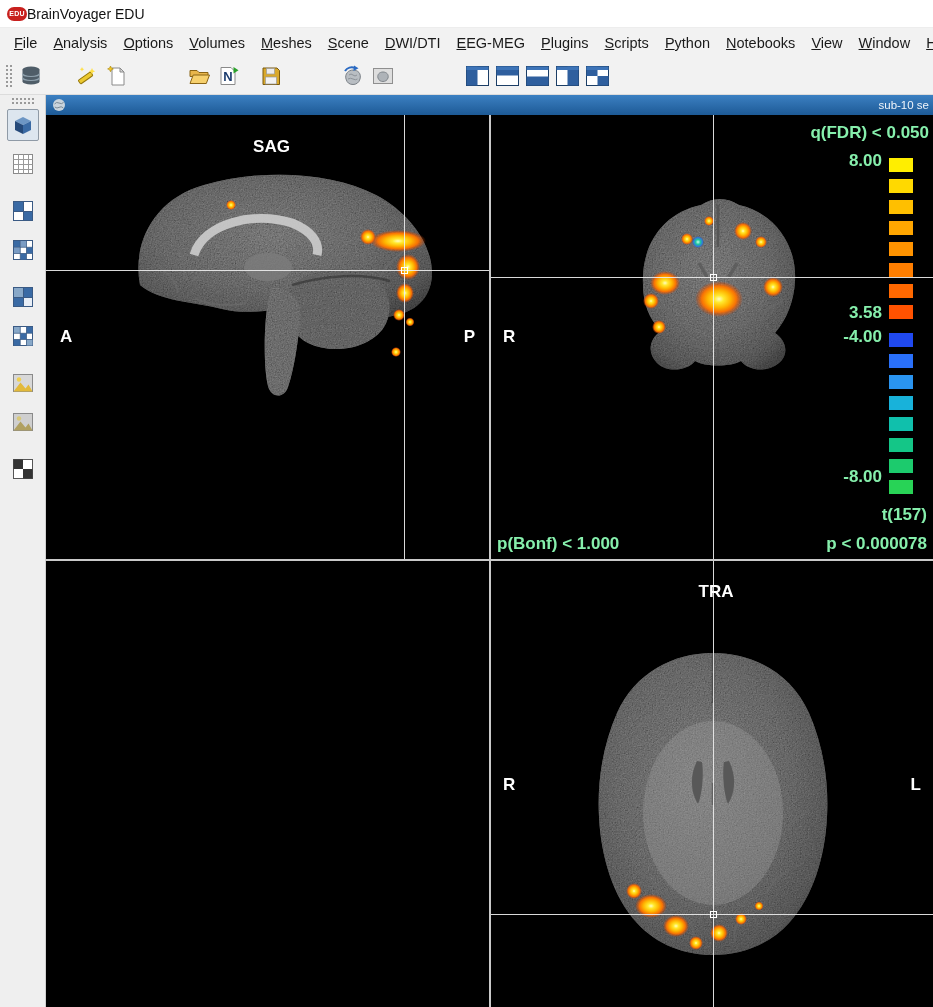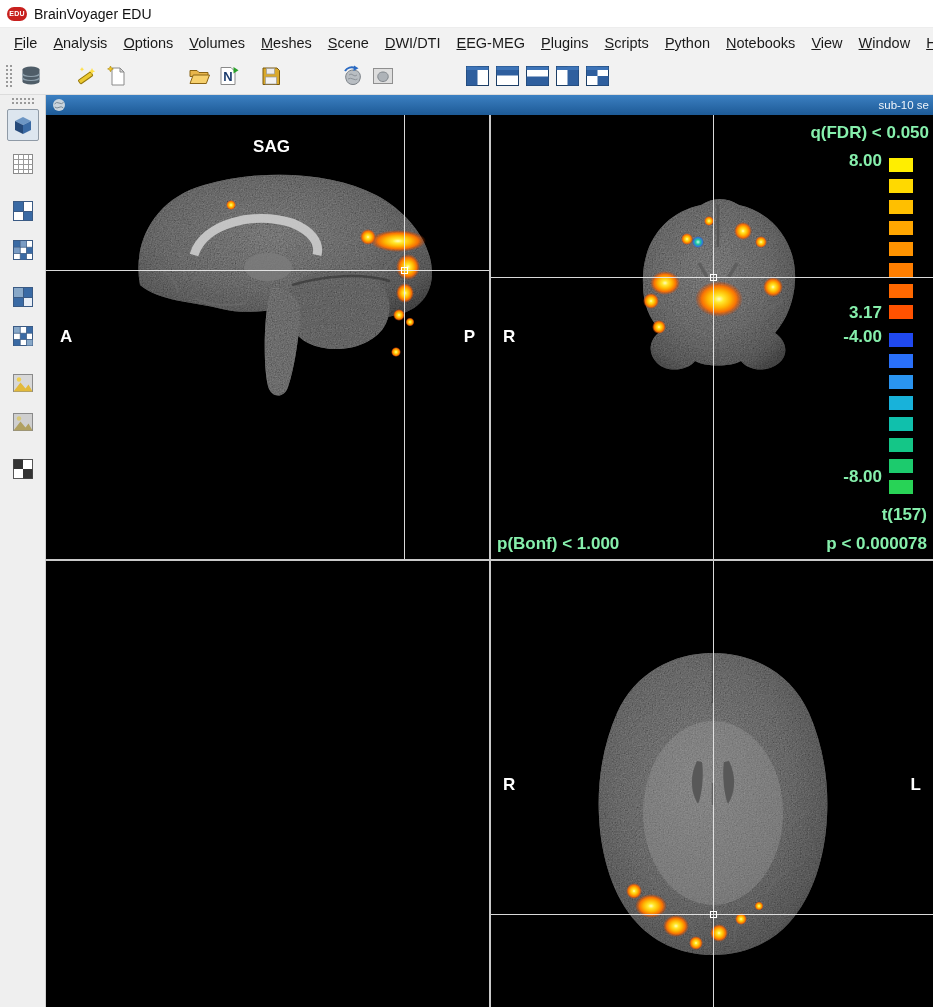--- a/index.html
+++ b/index.html
@@ -2,21 +2,21 @@
 <html><head>
 <meta charset="utf-8">
 <style>
   * { margin:0; padding:0; box-sizing:border-box; }
   html,body { width:933px; height:1007px; overflow:hidden; background:#000;
     font-family:"Liberation Sans", sans-serif; }
   .app { width:933px; height:1007px; position:relative; background:#000; }
 
   
   .titlebar { height:28px; background:#ffffff; display:flex; align-items:center;
-    gap:7px; padding-left:7px; border-bottom:1px solid #ededed; }
+    padding-left:7px; border-bottom:1px solid #ededed; }
   .edu-logo { width:20px; height:14px; background:#c8201e; border-radius:7px;
     color:#fff; font-size:7px; font-weight:bold; display:flex; align-items:center;
     justify-content:center; letter-spacing:.2px; }
   .title-text { font-size:14px; color:#111; }
 
   
   .menubar { height:30px; background:#f2f2f2; display:flex; align-items:center;
     padding-left:6px; white-space:nowrap; overflow:hidden; }
   .menu-item { display:inline-block; padding:5px 8px; font-size:14.5px; color:#1a1a1a; cursor:default; }
   .menu-item::first-letter { text-decoration:underline; }
@@ -405,21 +405,21 @@
               <circle cx="207" cy="127" r="6" fill="url(#cool)"></circle>
             </g>
           </svg>
           <div class="xh-v" style="left:222px"></div>
           <div class="xh-h" style="top:162px"></div>
           <div class="xh-box" style="left:219px;top:159px"></div>
           <div class="vlabel" style="left:12px;top:212px">R</div>
 
           <div class="stat r" style="right:4px;top:8px">q(FDR) &lt; 0.050</div>
           <div class="stat r" style="right:51px;top:36px">8.00</div>
-          <div class="stat r" style="right:51px;top:188px">3.17</div>
+          <div class="stat r" style="right:51px;top:188px">3.58</div>
           <div class="stat r" style="right:51px;top:212px">-4.00</div>
           <div class="stat r" style="right:51px;top:352px">-8.00</div>
           <div class="stat r" style="right:6px;top:390px">t(157)</div>
           <div class="stat r" style="right:6px;top:419px">p &lt; 0.000078</div>
           <div class="stat" style="left:6px;top:419px">p(Bonf) &lt; 1.000</div>
 
           <div class="colorbar">
             <div>
                 <div class="cb-sq" style="background: rgb(255, 238, 0);"></div>
                 <div class="cb-sq" style="background: rgb(255, 217, 0);"></div>
@@ -477,20 +477,21 @@
               <ellipse cx="185" cy="365" rx="13" ry="11" fill="url(#hot)"></ellipse>
               <circle cx="205" cy="382" r="7" fill="url(#hot)"></circle>
               <circle cx="228" cy="372" r="9" fill="url(#hot)"></circle>
               <circle cx="250" cy="358" r="6" fill="url(#hot)"></circle>
               <circle cx="268" cy="345" r="4.5" fill="url(#hot)"></circle>
             </g>
           </svg>
           <div class="xh-v" style="left:222px"></div>
           <div class="xh-h" style="top:353px"></div>
           <div class="xh-box" style="left:219px;top:350px"></div>
+          <div class="vlabel center" style="top:21px">TRA</div>
           <div class="vlabel" style="left:12px;top:214px">R</div>
           <div class="vlabel" style="right:12px;top:214px">L</div>
         </div>
 
         <div class="div-v"></div>
         <div class="div-h"></div>
       </div>
     </div>
   </div>
 </div>

